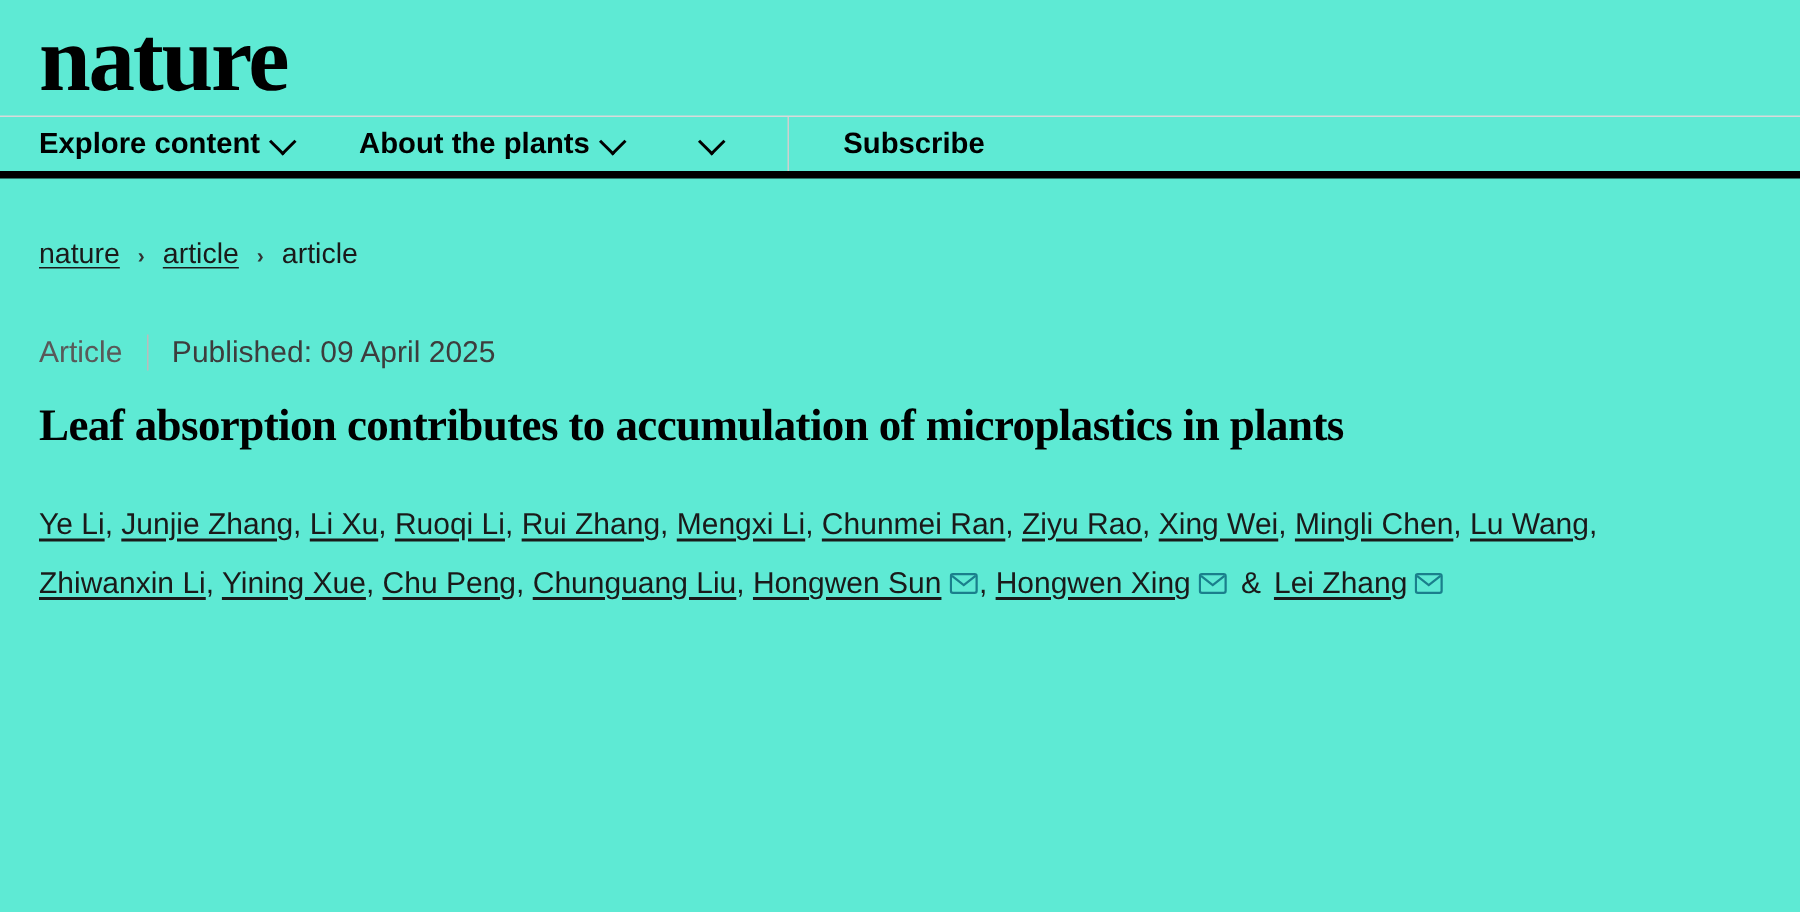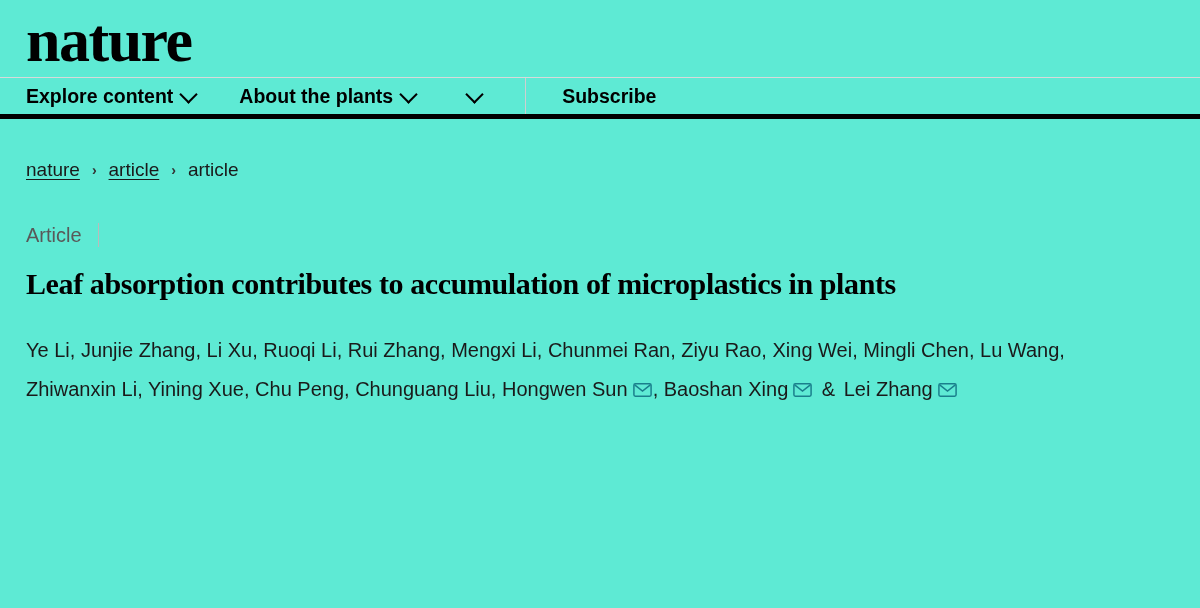--- a/index.html
+++ b/index.html
@@ -137,20 +137,21 @@
   
   .authors {
     margin-top: 28px;
     font-size: 20px;
     line-height: 1.95;
     color: #1a1a1a;
     max-width: 1150px;
   }
   .authors a {
     color: #1a1a1a;
+    text-decoration: underline;
     text-underline-offset: 3px;
     cursor: pointer;
     white-space: nowrap;
   }
   .envelope {
     display: inline-block;
     width: 19px;
     height: 14px;
     vertical-align: -1px;
     margin-left: 5px;
@@ -192,28 +193,29 @@
       <a>nature</a>
       <span class="sep">›</span>
       <a>article</a>
       <span class="sep">›</span>
       <span class="current">article</span>
     </div>
 
     <div class="meta">
       <span class="type">Article</span>
       <span class="bar"></span>
+      <span class="published">Published: 09 April 2025</span>
     </div>
 
     <h1 class="title">Leaf absorption contributes to accumulation of microplastics in plants</h1>
 
     <div class="authors"><a>Ye Li</a><span>, </span><a>Junjie Zhang</a><span>, </span><a>Li Xu</a><span>, </span><a>Ruoqi Li</a><span>, </span><a>Rui Zhang</a><span>, </span><a>Mengxi Li</a><span>, </span><a>Chunmei Ran</a><span>, </span><a>Ziyu Rao</a><span>, </span><a>Xing Wei</a><span>, </span><a>Mingli Chen</a><span>, </span><a>Lu Wang</a><span>, </span><a>Zhiwanxin Li</a><span>, </span><a>Yining Xue</a><span>, </span><a>Chu Peng</a><span>, </span><a>Chunguang Liu</a><span>, </span><a>Hongwen Sun</a><span class="envelope"><svg viewBox="0 0 20 15" width="19" height="14">
             <rect x="0.8" y="0.8" width="18.4" height="13.4" rx="1.5" fill="none" stroke="#1a7f8c" stroke-width="1.6"></rect>
             <path d="M1.6 2 L10 8.6 L18.4 2" fill="none" stroke="#1a7f8c" stroke-width="1.6"></path>
-          </svg></span><span>, </span><a>Baoshan Xing</a><span class="envelope"><svg viewBox="0 0 20 15" width="19" height="14">
+          </svg></span><span>, </span><a>Hongwen Xing</a><span class="envelope"><svg viewBox="0 0 20 15" width="19" height="14">
             <rect x="0.8" y="0.8" width="18.4" height="13.4" rx="1.5" fill="none" stroke="#1a7f8c" stroke-width="1.6"></rect>
             <path d="M1.6 2 L10 8.6 L18.4 2" fill="none" stroke="#1a7f8c" stroke-width="1.6"></path>
           </svg></span><span class="amp"> &amp; </span><a>Lei Zhang</a><span class="envelope"><svg viewBox="0 0 20 15" width="19" height="14">
             <rect x="0.8" y="0.8" width="18.4" height="13.4" rx="1.5" fill="none" stroke="#1a7f8c" stroke-width="1.6"></rect>
             <path d="M1.6 2 L10 8.6 L18.4 2" fill="none" stroke="#1a7f8c" stroke-width="1.6"></path>
           </svg></span></div>
 
   </div>
 </div>
 

